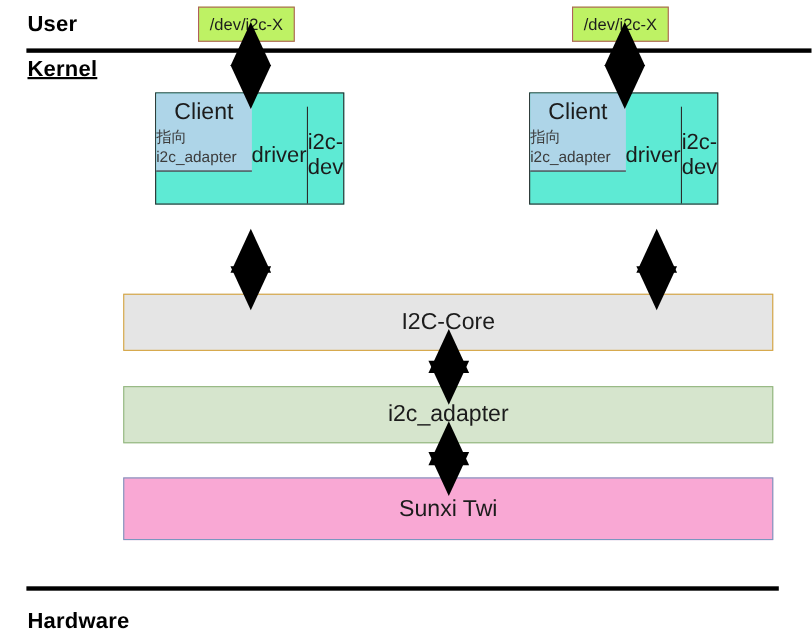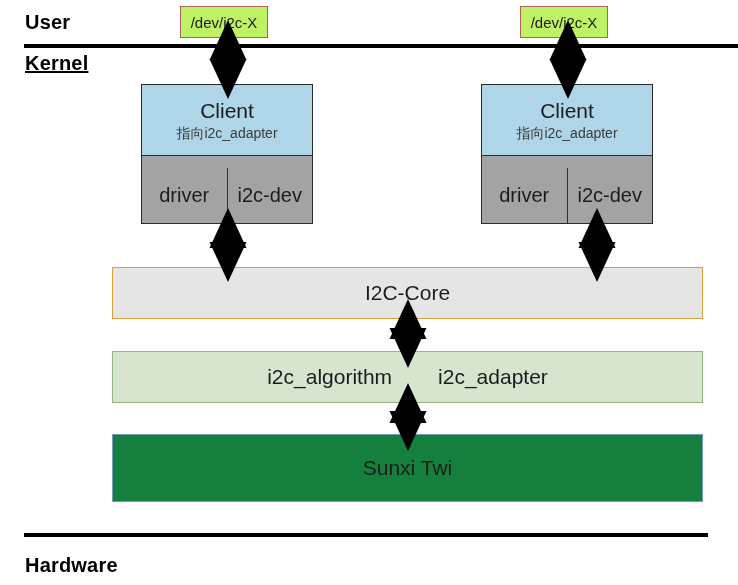--- a/index.html
+++ b/index.html
@@ -61,27 +61,27 @@
     font-size: 15px;
     color: #1c1c1c;
   }
   #dev-chip-left  { left: 180px; }
   #dev-chip-right { left: 520px; }
 
   
   .client-box {
     position: absolute;
     width: 172px;
-    height: 140px;
+    height: 102px;
     top: 84px;
     box-sizing: border-box;
     border: 1px solid #2b2b2b;
-    background: #a3a3a3;
-    display: flex;
-    flex-direction: column;
+    background: #5eead4;
+    display: flex;
+    flex-direction: row;
   }
   #client-left  { left: 141px; }
   #client-right { left: 481px; }
 
   .client-head {
     height: 71px;
     background: #aed5e8;
     border-bottom: 1px solid #2b2b2b;
     display: flex;
     flex-direction: column;
@@ -137,22 +137,22 @@
     border: 1px solid #d5a33e;
   }
   #layer-algo {
     top: 351px;
     height: 52px;
     background: #d6e5cd;
     border: 1px solid #92b67e;
   }
   #layer-sunxi {
     top: 434px;
-    height: 68px;
-    background: #15803d;
+    height: 57px;
+    background: #f9a8d4;
     border: 1px solid #7a97bf;
   }
   .algo-inner {
     display: flex;
     gap: 46px;
   }
 
   
   .arrow {
     position: absolute;
@@ -203,21 +203,20 @@
       <div class="client-cell">i2c-dev</div>
     </div>
   </div>
 
   <div class="layer" id="layer-core">
     <span>I2C-Core</span>
   </div>
 
   <div class="layer" id="layer-algo">
     <span class="algo-inner">
-      <span>i2c_algorithm</span>
       <span>i2c_adapter</span>
     </span>
   </div>
 
   <div class="layer" id="layer-sunxi">
     <span>Sunxi Twi</span>
   </div>
 
   <svg class="arrow" style="left:0;top:0;width:738px;height:585px;">
     <defs>

